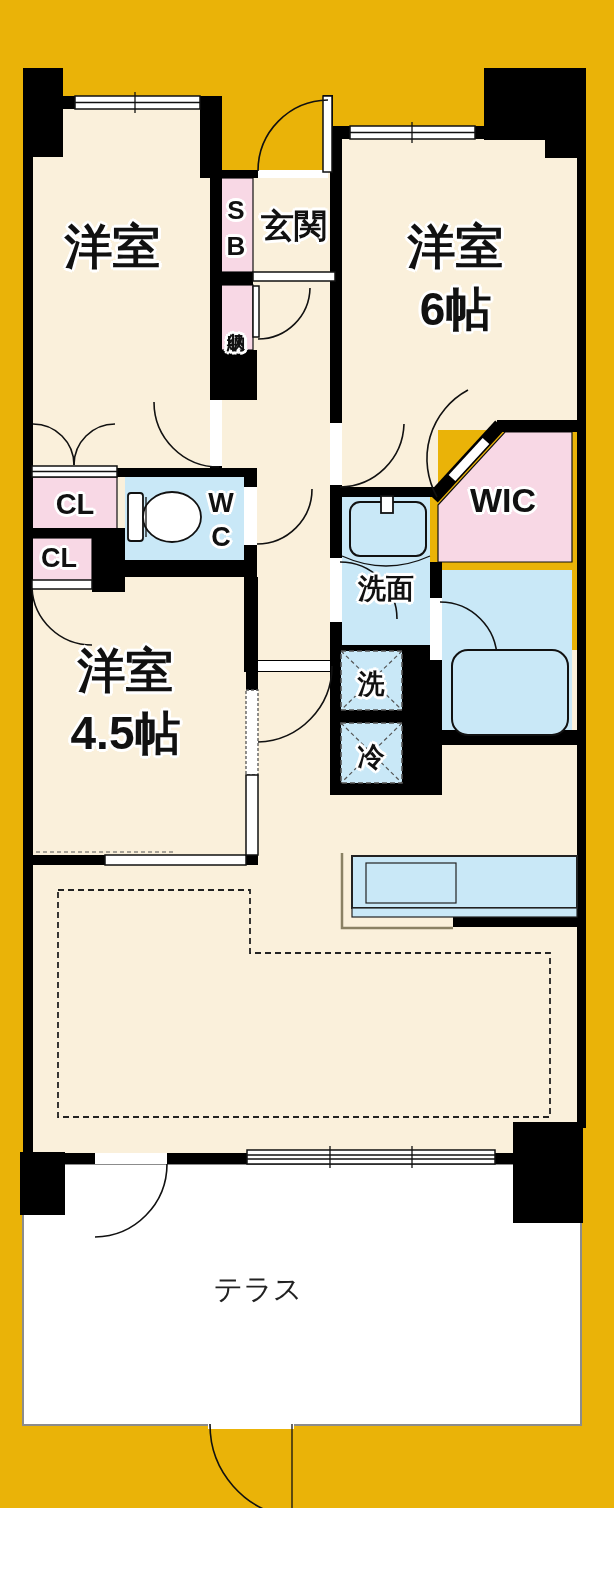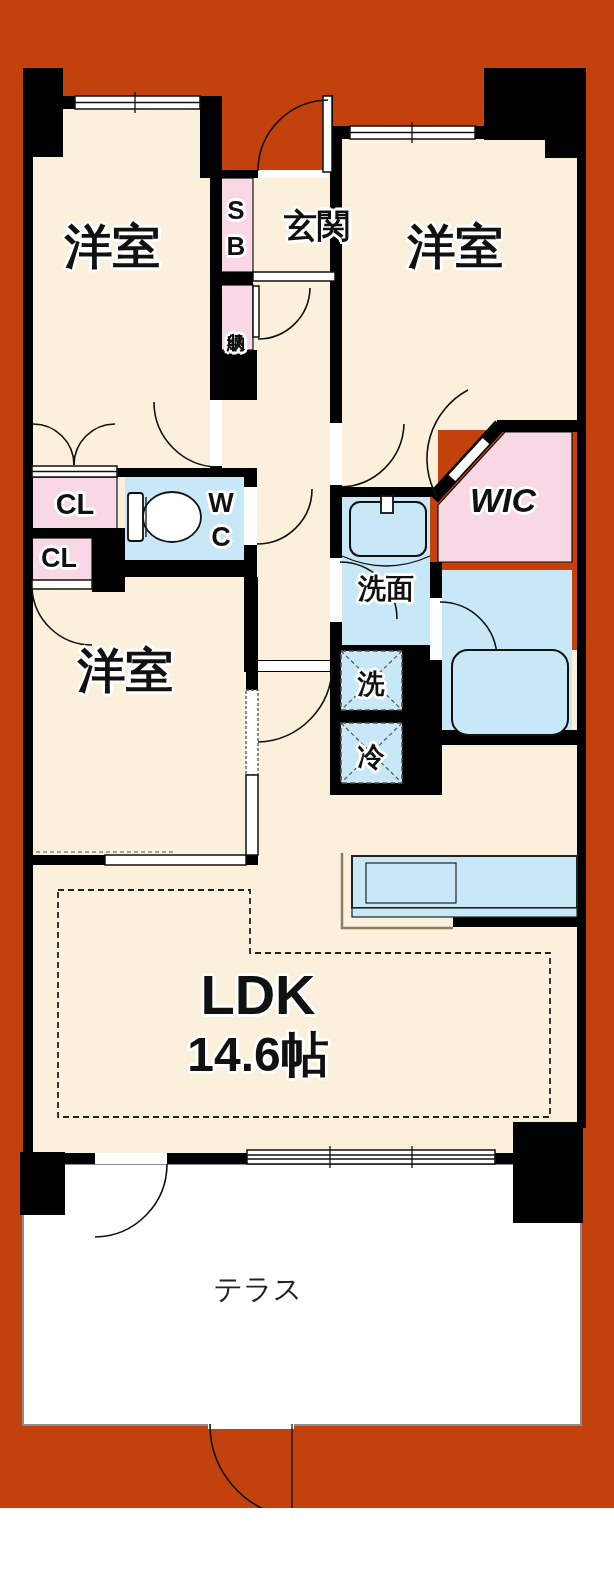--- a/index.html
+++ b/index.html
@@ -1,16 +1,16 @@
 <!DOCTYPE html>
 <html style="--cream: #FAF0DB; --pink: #F8D8E5; --blue: #C9E8F7; --wall: #000000; --terrace_line: #8C8C8C; --counter_line: #8A8164;"><head>
 <meta charset="utf-8">
 <style>
   html,body{margin:0;padding:0;background:#fff;}
-  #plan{position:relative;width:614px;height:1508px;background:#c2410c;overflow:hidden;
+  #plan{position:relative;width:614px;height:1508px;background:#eab308;overflow:hidden;
         font-family:"Liberation Sans","DejaVu Sans",sans-serif;}
   #plan svg{position:absolute;left:0;top:0;}
 
   
   .f-cream{fill:var(--cream);}
   .f-pink{fill:var(--pink);stroke:#111;stroke-width:1.2;}
   .f-blue{fill:var(--blue);}
   .f-wall{fill:var(--wall);}
   .f-white{fill:#fff;}
   .sw{stroke:#111;stroke-width:1.5;fill:#fff;}
@@ -31,21 +31,21 @@
                    0 -3px 0 #fff,0 3px 0 #fff,-3px 0 0 #fff,3px 0 0 #fff;}
   .room-big{font-size:48px;line-height:62px;}
   .room-big .l2{font-size:46px;}
   .ldk-l1{font-size:56px;line-height:64px;}
   .ldk-l2{font-size:48px;line-height:56px;}
   .genkan{font-size:33px;}
   .two-line{font-size:27px;line-height:34px;}
   .sb-l{font-size:26px;line-height:36px;}
   .cl-l{font-size:29px;}
   .cl-s{font-size:27px;}
-  .wic-l{font-size:34px;font-style:italic;}
+  .wic-l{font-size:34px;}
   .wet-l{font-size:28px;}
   .app-l{font-size:27px;}
   .vtext{writing-mode:vertical-rl;text-orientation:upright;font-size:18px;letter-spacing:2px;line-height:30px;}
   .terrace-l{font-size:29px;font-weight:normal;color:#222;text-shadow:none;}
 </style>
 </head>
 <body>
 
 <div id="plan">
   <svg width="614" height="1590" viewBox="0 0 614 1590">
@@ -220,32 +220,30 @@
       <path class="ldkdash" d="M 58 890 L 250 890 L 250 953 L 550 953 L 550 1117 L 58 1117 Z"></path>
     </g>
   </svg>
 
   <div class="lbl room-big" style="left:30px;top:216px;width:165px;">
     <div>洋室</div>
   </div>
 
   <div class="lbl room-big" style="left:358px;top:216px;width:195px;">
     <div>洋室</div>
+    <div class="l2">6帖</div>
   </div>
 
   <div class="lbl room-big" style="left:28px;top:640px;width:195px;">
     <div>洋室</div>
-  </div>
-
-  <div class="lbl" style="left:128px;top:963px;width:260px;">
-    <div class="ldk-l1">LDK</div>
-    <div class="ldk-l2">14.6帖</div>
-  </div>
-
-  <div class="lbl genkan" style="left:252px;top:204px;width:84px;padding-left:23px;">玄関</div>
+    <div class="l2">4.5帖</div>
+  </div>
+
+
+  <div class="lbl genkan" style="left:252px;top:204px;width:84px;">玄関</div>
 
   <div class="lbl sb-l" style="left:219px;top:192px;width:34px;">
     <div>S</div>
     <div>B</div>
   </div>
 
   <div class="lbl vtext" style="left:221px;top:290px;width:30px;height:60px;">収納</div>
 
   <div class="lbl cl-l" style="left:34px;top:488px;width:82px;">CL</div>
   <div class="lbl cl-s" style="left:28px;top:543px;width:62px;">CL</div>

